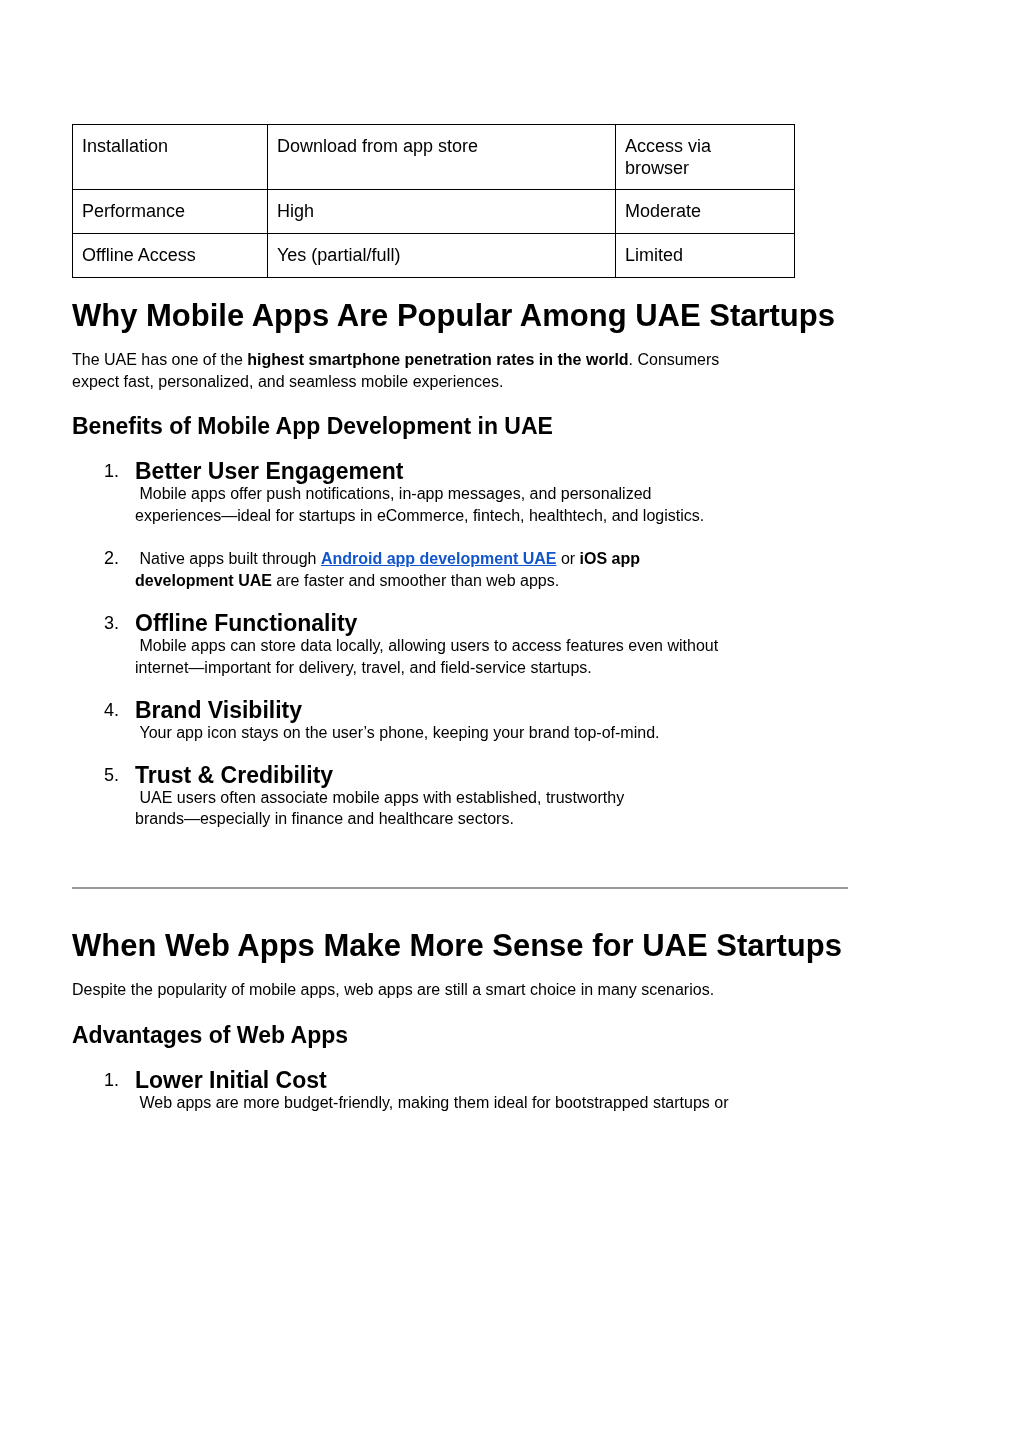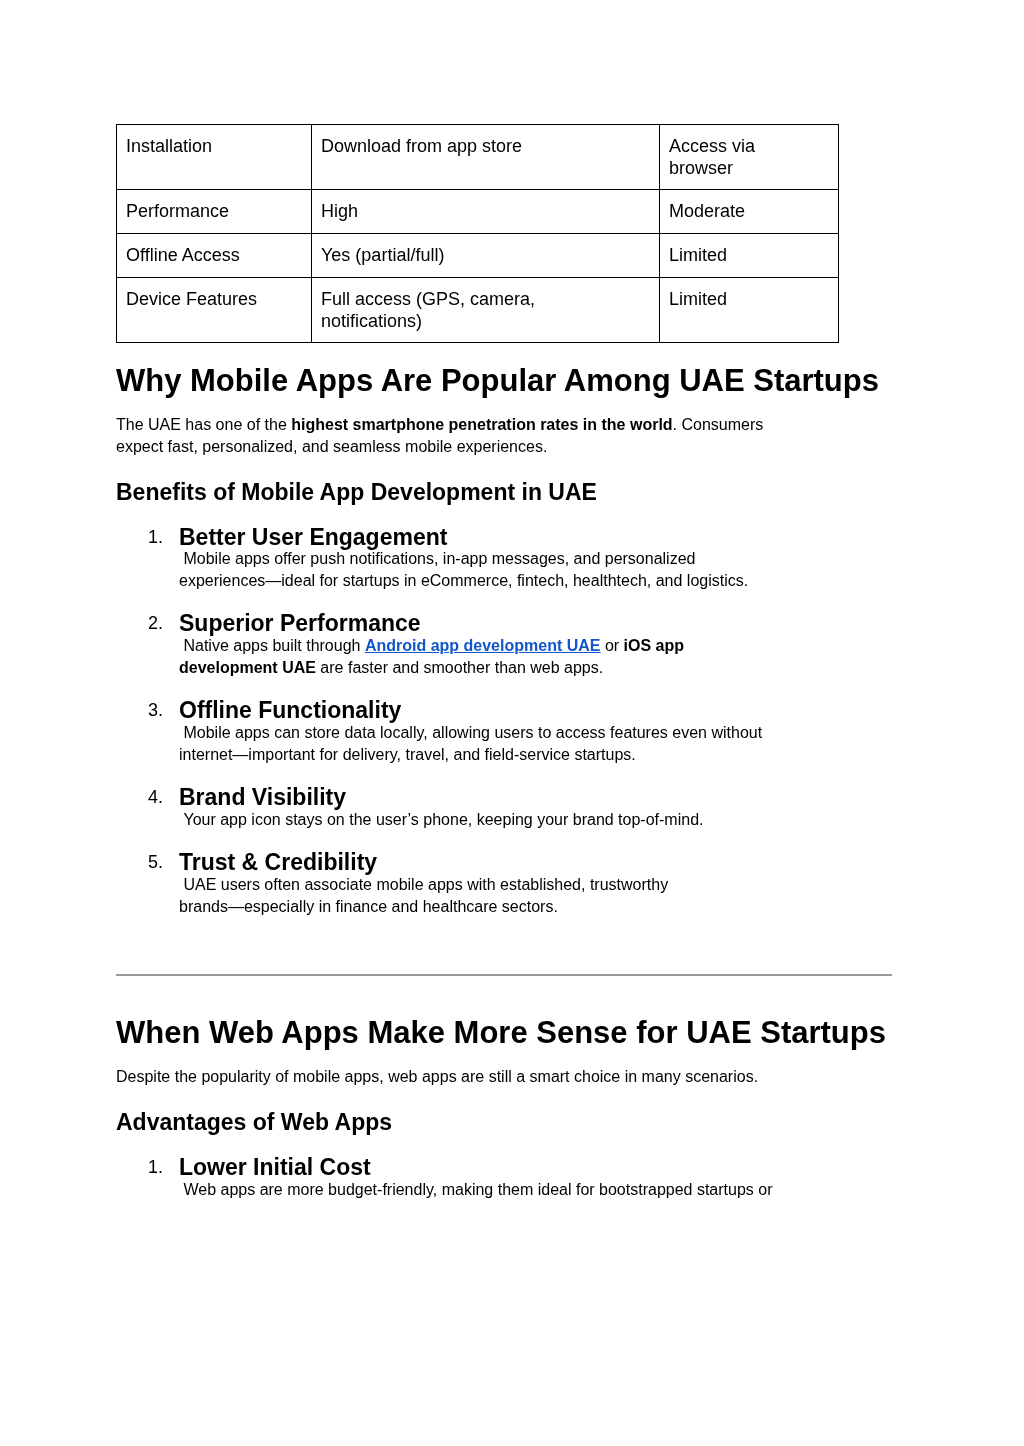--- a/index.html
+++ b/index.html
@@ -2,21 +2,21 @@
 <html style="--link: #1155cc; --divider: #999999;"><head>
 <meta charset="utf-8">
 <style>
   * { box-sizing: border-box; }
   html, body { margin: 0; padding: 0; }
   body {
     width: 1024px; height: 1446px; overflow: hidden;
     background: #ffffff; color: #000000;
     font-family: "Liberation Sans", "DejaVu Sans", sans-serif;
   }
-  .doc { padding: 124px 124px 0 116px; width: 866px; }
+  .doc { padding: 124px 124px 0 72px; width: 866px; }
 
   
   table.cmp { border-collapse: collapse; table-layout: fixed; width: 722px; }
   table.cmp td {
     border: 1.5px solid #000;
     padding: 11px 9px 10px 9px;
     font-size: 18px; line-height: 21.7px;
     vertical-align: top;
   }
   .cell-line { white-space: pre; }
@@ -94,32 +94,20 @@
           <td>
             <div class="cell-line">Offline Access</div>
           </td>
           <td>
             <div class="cell-line">Yes (partial/full)</div>
           </td>
           <td>
             <div class="cell-line">Limited</div>
           </td>
         </tr>
-        <tr>
-          <td>
-            <div class="cell-line">Device Features</div>
-          </td>
-          <td>
-            <div class="cell-line">Full access (GPS, camera,</div>
-            <div class="cell-line">notifications)</div>
-          </td>
-          <td>
-            <div class="cell-line">Limited</div>
-          </td>
-        </tr>
       </tbody>
   </table>
 
   <h1 class="h-big">Why Mobile Apps Are Popular Among UAE Startups</h1>
 
   <div class="para">
       <div class="tl"><span>The UAE has one of the </span><span class="seg-b">highest smartphone penetration rates in the world</span><span>. Consumers</span></div>
       <div class="tl"><span>expect fast, personalized, and seamless mobile experiences.</span></div>
     </div>
 
@@ -130,21 +118,20 @@
         <span class="li-num">1.</span>
         <div class="li-body">
           <div class="li-title">Better User Engagement</div>
           <div class="tl"><span>&nbsp;Mobile apps offer push notifications, in-app messages, and personalized</span></div>
           <div class="tl"><span>experiences—ideal for startups in eCommerce, fintech, healthtech, and logistics.</span></div>
         </div>
       </li>
       <li>
         <span class="li-num">2.</span>
         <div class="li-body">
-          <div class="li-title">Superior Performance</div>
           <div class="tl"><span>&nbsp;Native apps built through </span><a class="seg-l">Android app development UAE</a><span> or </span><span class="seg-b">iOS app</span></div>
           <div class="tl"><span class="seg-b">development UAE</span><span> are faster and smoother than web apps.</span></div>
         </div>
       </li>
       <li>
         <span class="li-num">3.</span>
         <div class="li-body">
           <div class="li-title">Offline Functionality</div>
           <div class="tl"><span>&nbsp;Mobile apps can store data locally, allowing users to access features even without</span></div>
           <div class="tl"><span>internet—important for delivery, travel, and field-service startups.</span></div>

